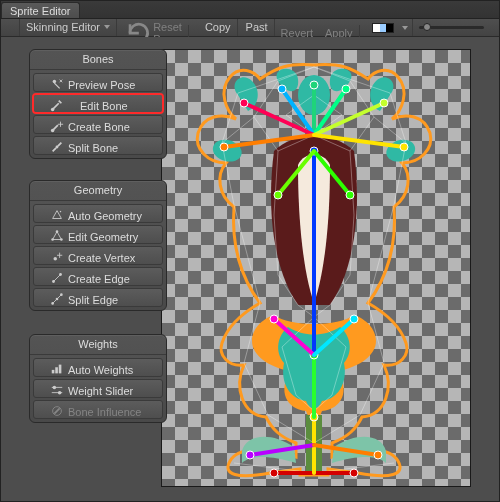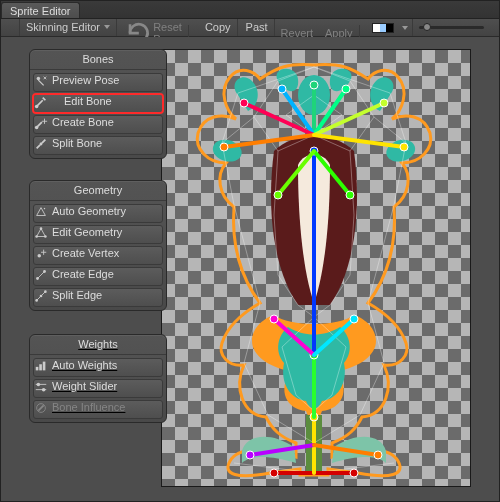--- a/index.html
+++ b/index.html
@@ -116,38 +116,38 @@
   }
   .panel-title {
     text-align: center;
     color: #ddd;
     font-size: 11px;
     padding: 3px 0 4px 0;
     border-bottom: 1px solid #3a3a3a;
   }
   .panel-body { padding: 1px 3px 3px 3px; }
   .row {
-    display: flex; align-items: flex-start;
+    display: flex; align-items: flex-end;
     height: 19px;
     background: linear-gradient(#5c5c5c,#4e4e4e);
     border: 1px solid #3a3a3a;
     border-radius: 3px;
     margin-top: 2px;
     color: #ddd;
-    padding: 0 0;
+    padding: 0 16px;
     gap: 4px;
     cursor: pointer;
     font-size: 11px;
   }
   .row.disabled { color: #858585; }
   .row.highlighted { outline: 2px solid #ff2a2a; outline-offset: -1px; gap: 16px; }
   .row svg { width: 14px; height: 14px; flex-shrink: 0; }
   #panel-bones { top: 12px; }
   #panel-geometry { top: 143px; }
-  #panel-weights { top: 297px; text-decoration: underline; }
+  #panel-weights { top: 297px; }
 
   
   .sprite {
     position: absolute;
     left: 16px; top: 5px;
     width: 273px; height: 428px;
   }
   .mesh-lines { stroke: #ffffff; stroke-width: 0.6; opacity: 0.55; fill: none; }
   .outline { stroke: #ff9a1f; stroke-width: 3; fill: none; }
   .bone { stroke-width: 4; stroke-linecap: round; }

